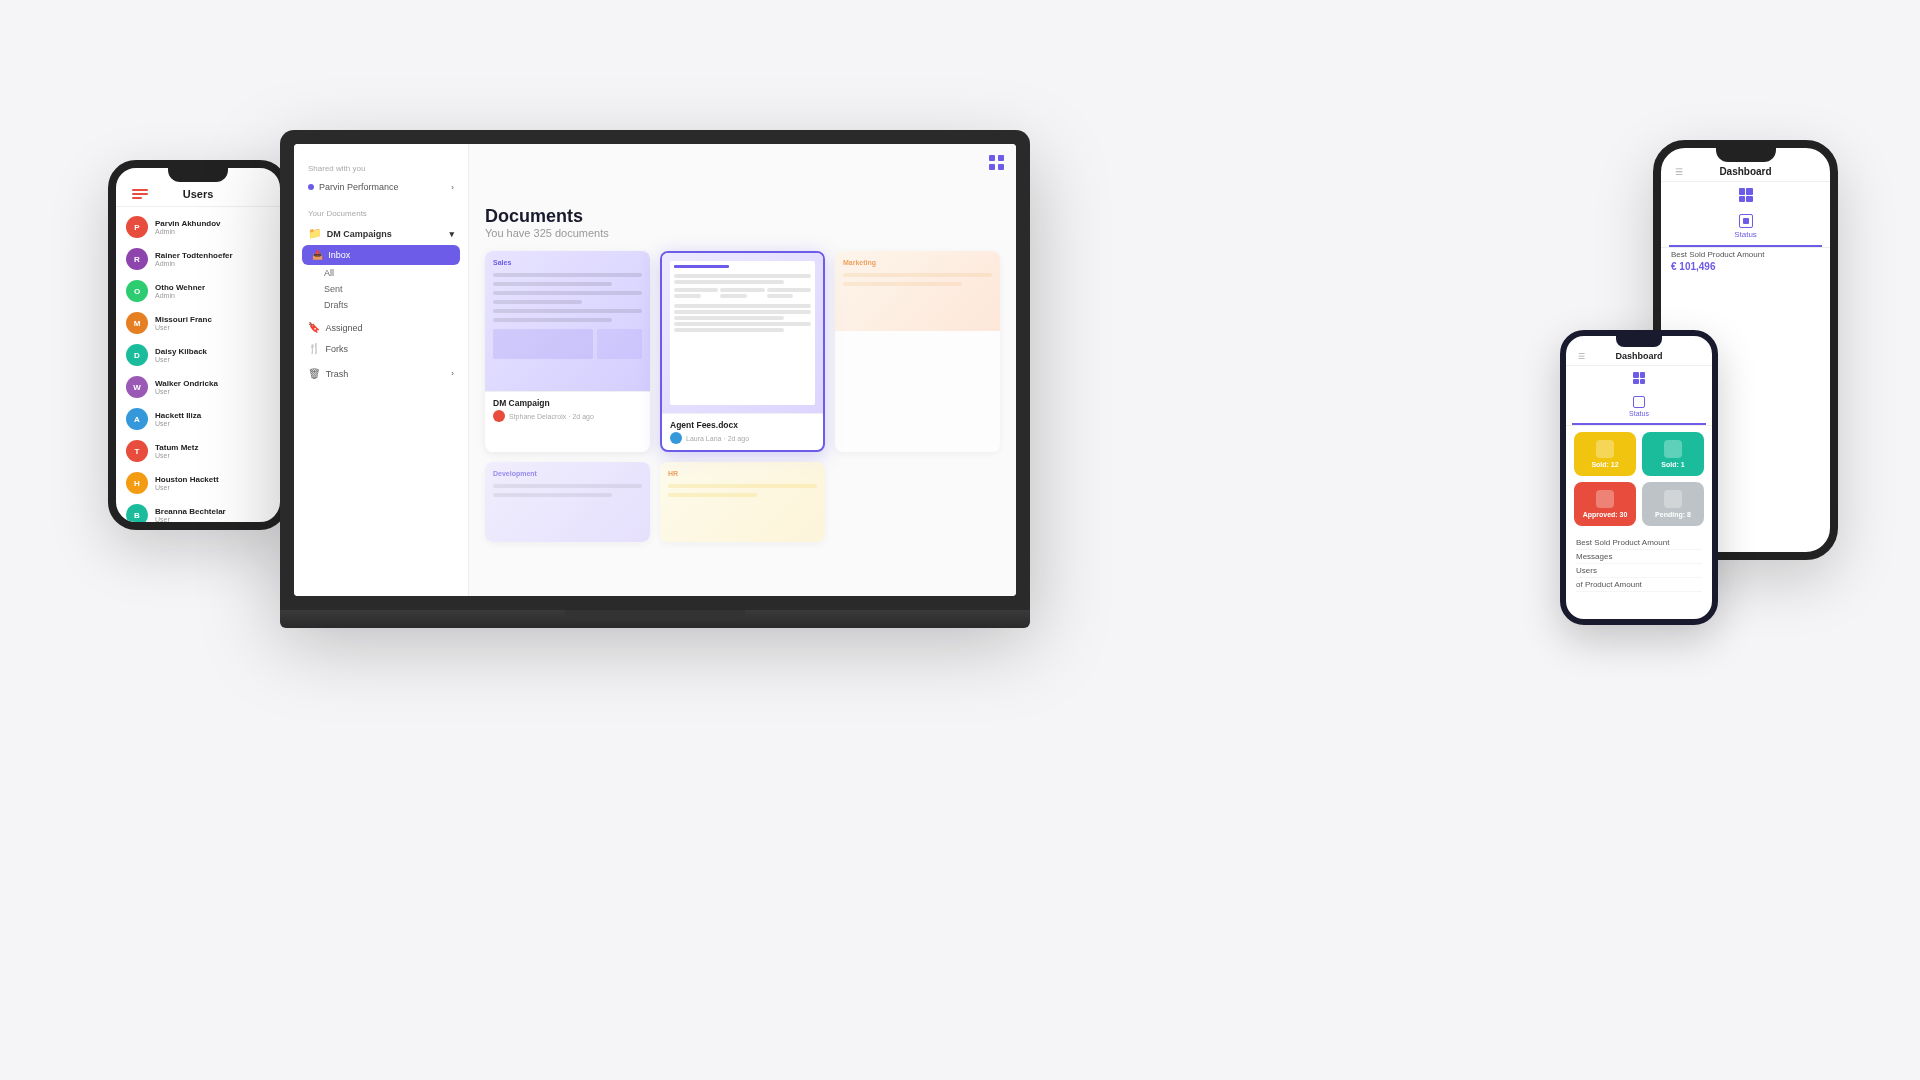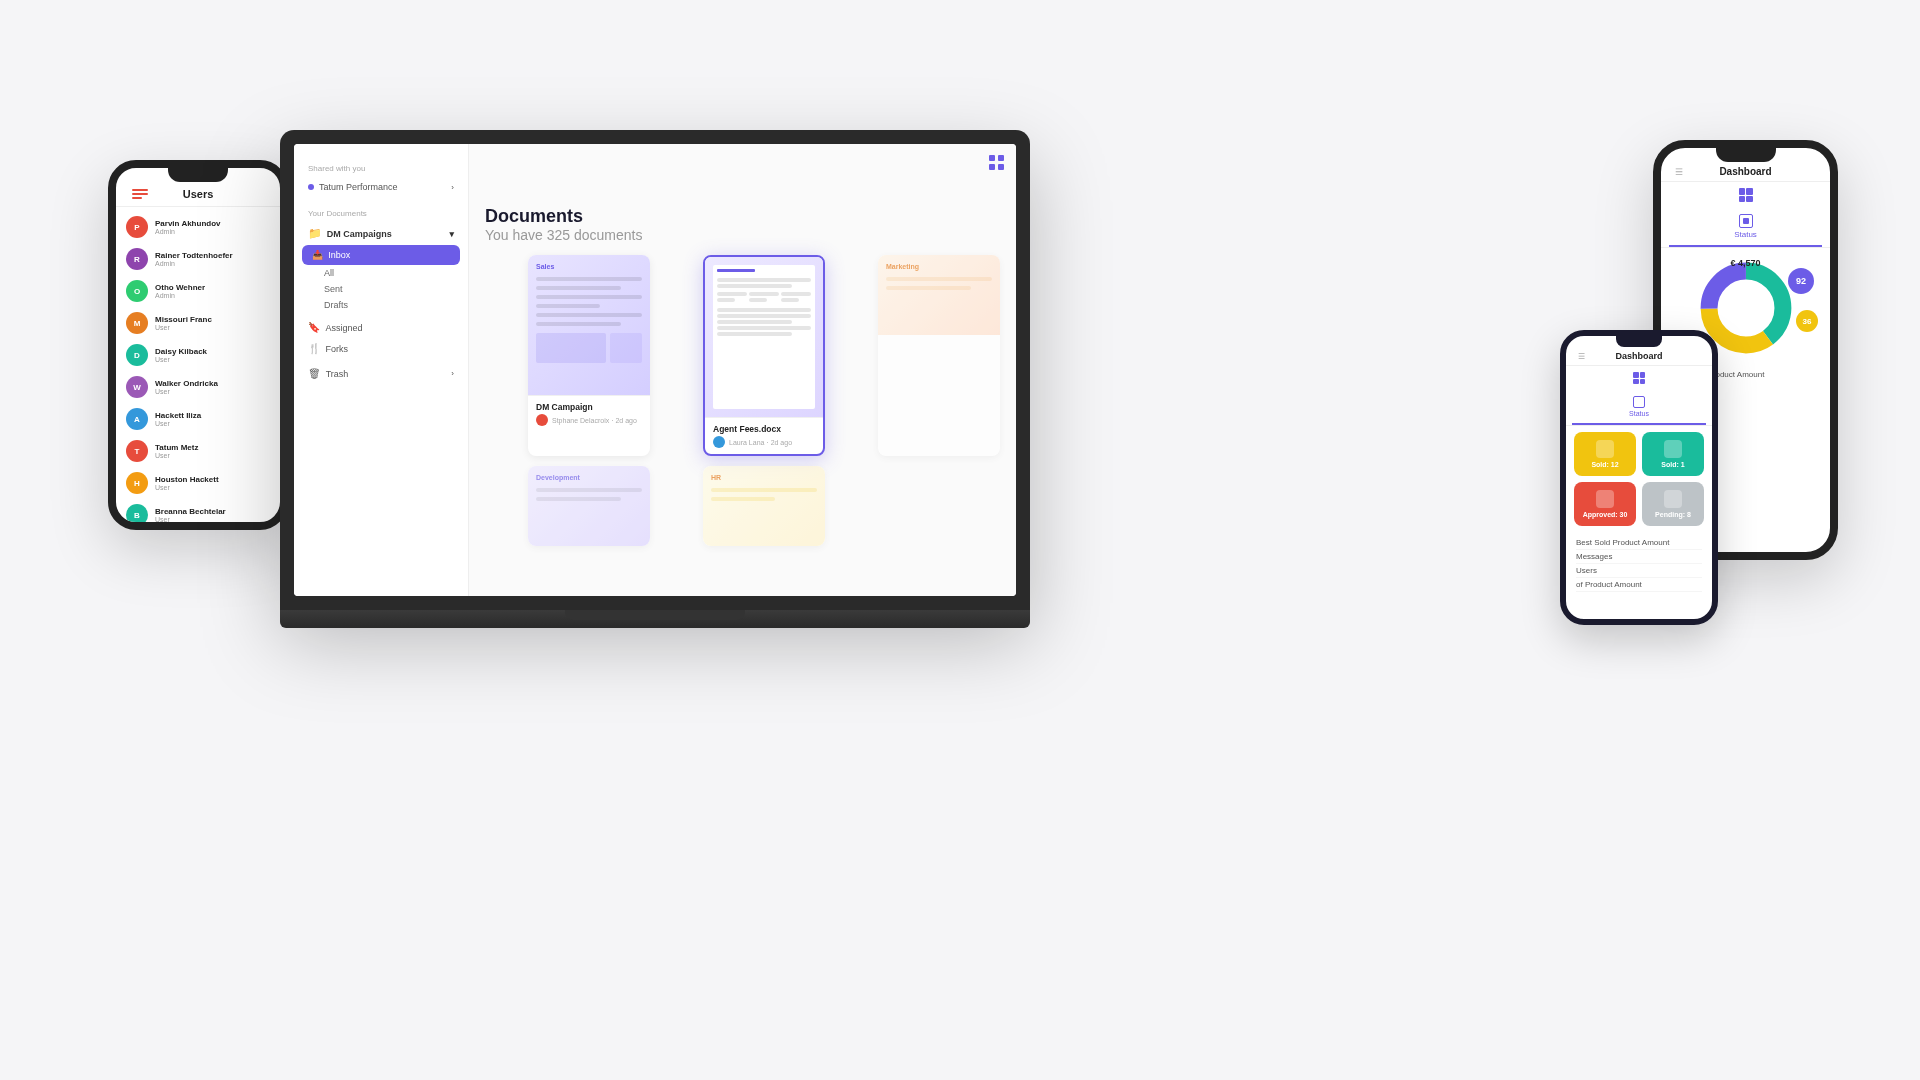--- a/index.html
+++ b/index.html
@@ -197,35 +197,34 @@
     .doc-header {
       margin-bottom: 12px;
     }
     .doc-title {
       font-size: 18px;
       font-weight: 800;
       color: #1a1a2e;
       margin-top: 46px;
     }
     .doc-subtitle {
-      font-size: 14px;
+      font-size: 11px;
       color: #999;
     }
     .doc-grid {
       display: grid;
       grid-template-columns: repeat(3, 1fr);
       gap: 10px;
     }
     .doc-card {
       background: #fff;
       border-radius: 8px;
       overflow: hidden;
       box-shadow: 0 2px 8px rgba(0,0,0,0.07);
       cursor: pointer;
-      margin-left: 43px;
     }
     .doc-card.highlighted {
       border: 2.5px solid #6c5ce7;
       box-shadow: 0 4px 20px rgba(108,92,231,0.3);
     }
     .doc-card-preview {
       height: 140px;
       background: linear-gradient(135deg, #e8e4ff, #d4ceff);
       padding: 8px;
       display: flex;
@@ -502,21 +501,21 @@
 </div>
 
 <div class="laptop-wrap">
   <div class="laptop-body">
     <div class="laptop-screen">
 
       <div class="doc-sidebar">
         <div class="sidebar-section-label">Shared with you</div>
         <div class="sidebar-link">
           <div class="dot"></div>
-          <span>Tatum Performance</span>
+          <span>Parvin Performance</span>
           <span class="arrow">›</span>
         </div>
 
         <div class="sidebar-section-label" style="margin-top:8px;">Your Documents</div>
         <div class="sidebar-folder">
           <span style="font-size:11px;">📁</span>
           <span>DM Campaigns</span>
           <span class="arrow" style="margin-left:auto;">▾</span>
         </div>
 
@@ -667,38 +666,20 @@
       </div>
     </div>
     <div class="back-dash-tab active">
       <div style="width:14px;height:14px;background:#fff;border-radius:2px;border:1px solid #6c5ce7;display:flex;align-items:center;justify-content:center;">
         <div style="width:6px;height:6px;background:#6c5ce7;border-radius:1px;"></div>
       </div>
       <span>Status</span>
     </div>
   </div>
 
-  <div class="large-donut-wrap">
-    <svg class="donut-svg" width="130" height="130" viewBox="0 0 130 130">
-
-      <circle cx="65" cy="65" r="48" fill="none" stroke="#1abc9c" stroke-width="22" stroke-dasharray="120 181" stroke-dashoffset="0" transform="rotate(-90 65 65)"></circle>
-
-      <circle cx="65" cy="65" r="48" fill="none" stroke="#f1c40f" stroke-width="22" stroke-dasharray="105 196" stroke-dashoffset="-120" transform="rotate(-90 65 65)"></circle>
-
-      <circle cx="65" cy="65" r="48" fill="none" stroke="#6c5ce7" stroke-width="22" stroke-dasharray="76 225" stroke-dashoffset="-225" transform="rotate(-90 65 65)"></circle>
-      <circle cx="65" cy="65" r="36" fill="#fff"></circle>
-    </svg>
-    <div style="position:absolute;text-align:center;">
-      <div style="font-size:9px;font-weight:700;color:#222;">€ 4,570</div>
-    </div>
-
-    <div style="position:absolute;right:16px;top:20px;background:#6c5ce7;color:#fff;border-radius:50%;width:26px;height:26px;display:flex;align-items:center;justify-content:center;font-size:9px;font-weight:700;">92</div>
-
-    <div style="position:absolute;right:12px;top:62px;background:#f1c40f;color:#fff;border-radius:50%;width:22px;height:22px;display:flex;align-items:center;justify-content:center;font-size:8px;font-weight:700;">36</div>
-  </div>
 
   <div class="dash-stat-label">Best Sold Product Amount</div>
   <div class="dash-stat-amount">€ 101,496</div>
 </div>
 
 <div class="phone-dash-front">
   <div class="notch"></div>
   <div class="dash-phone-header">
     <div style="position:absolute;left:12px;font-size:8px;color:#aaa;">☰</div>
     <span class="dash-phone-title" style="font-size:9px;">Dashboard</span>

